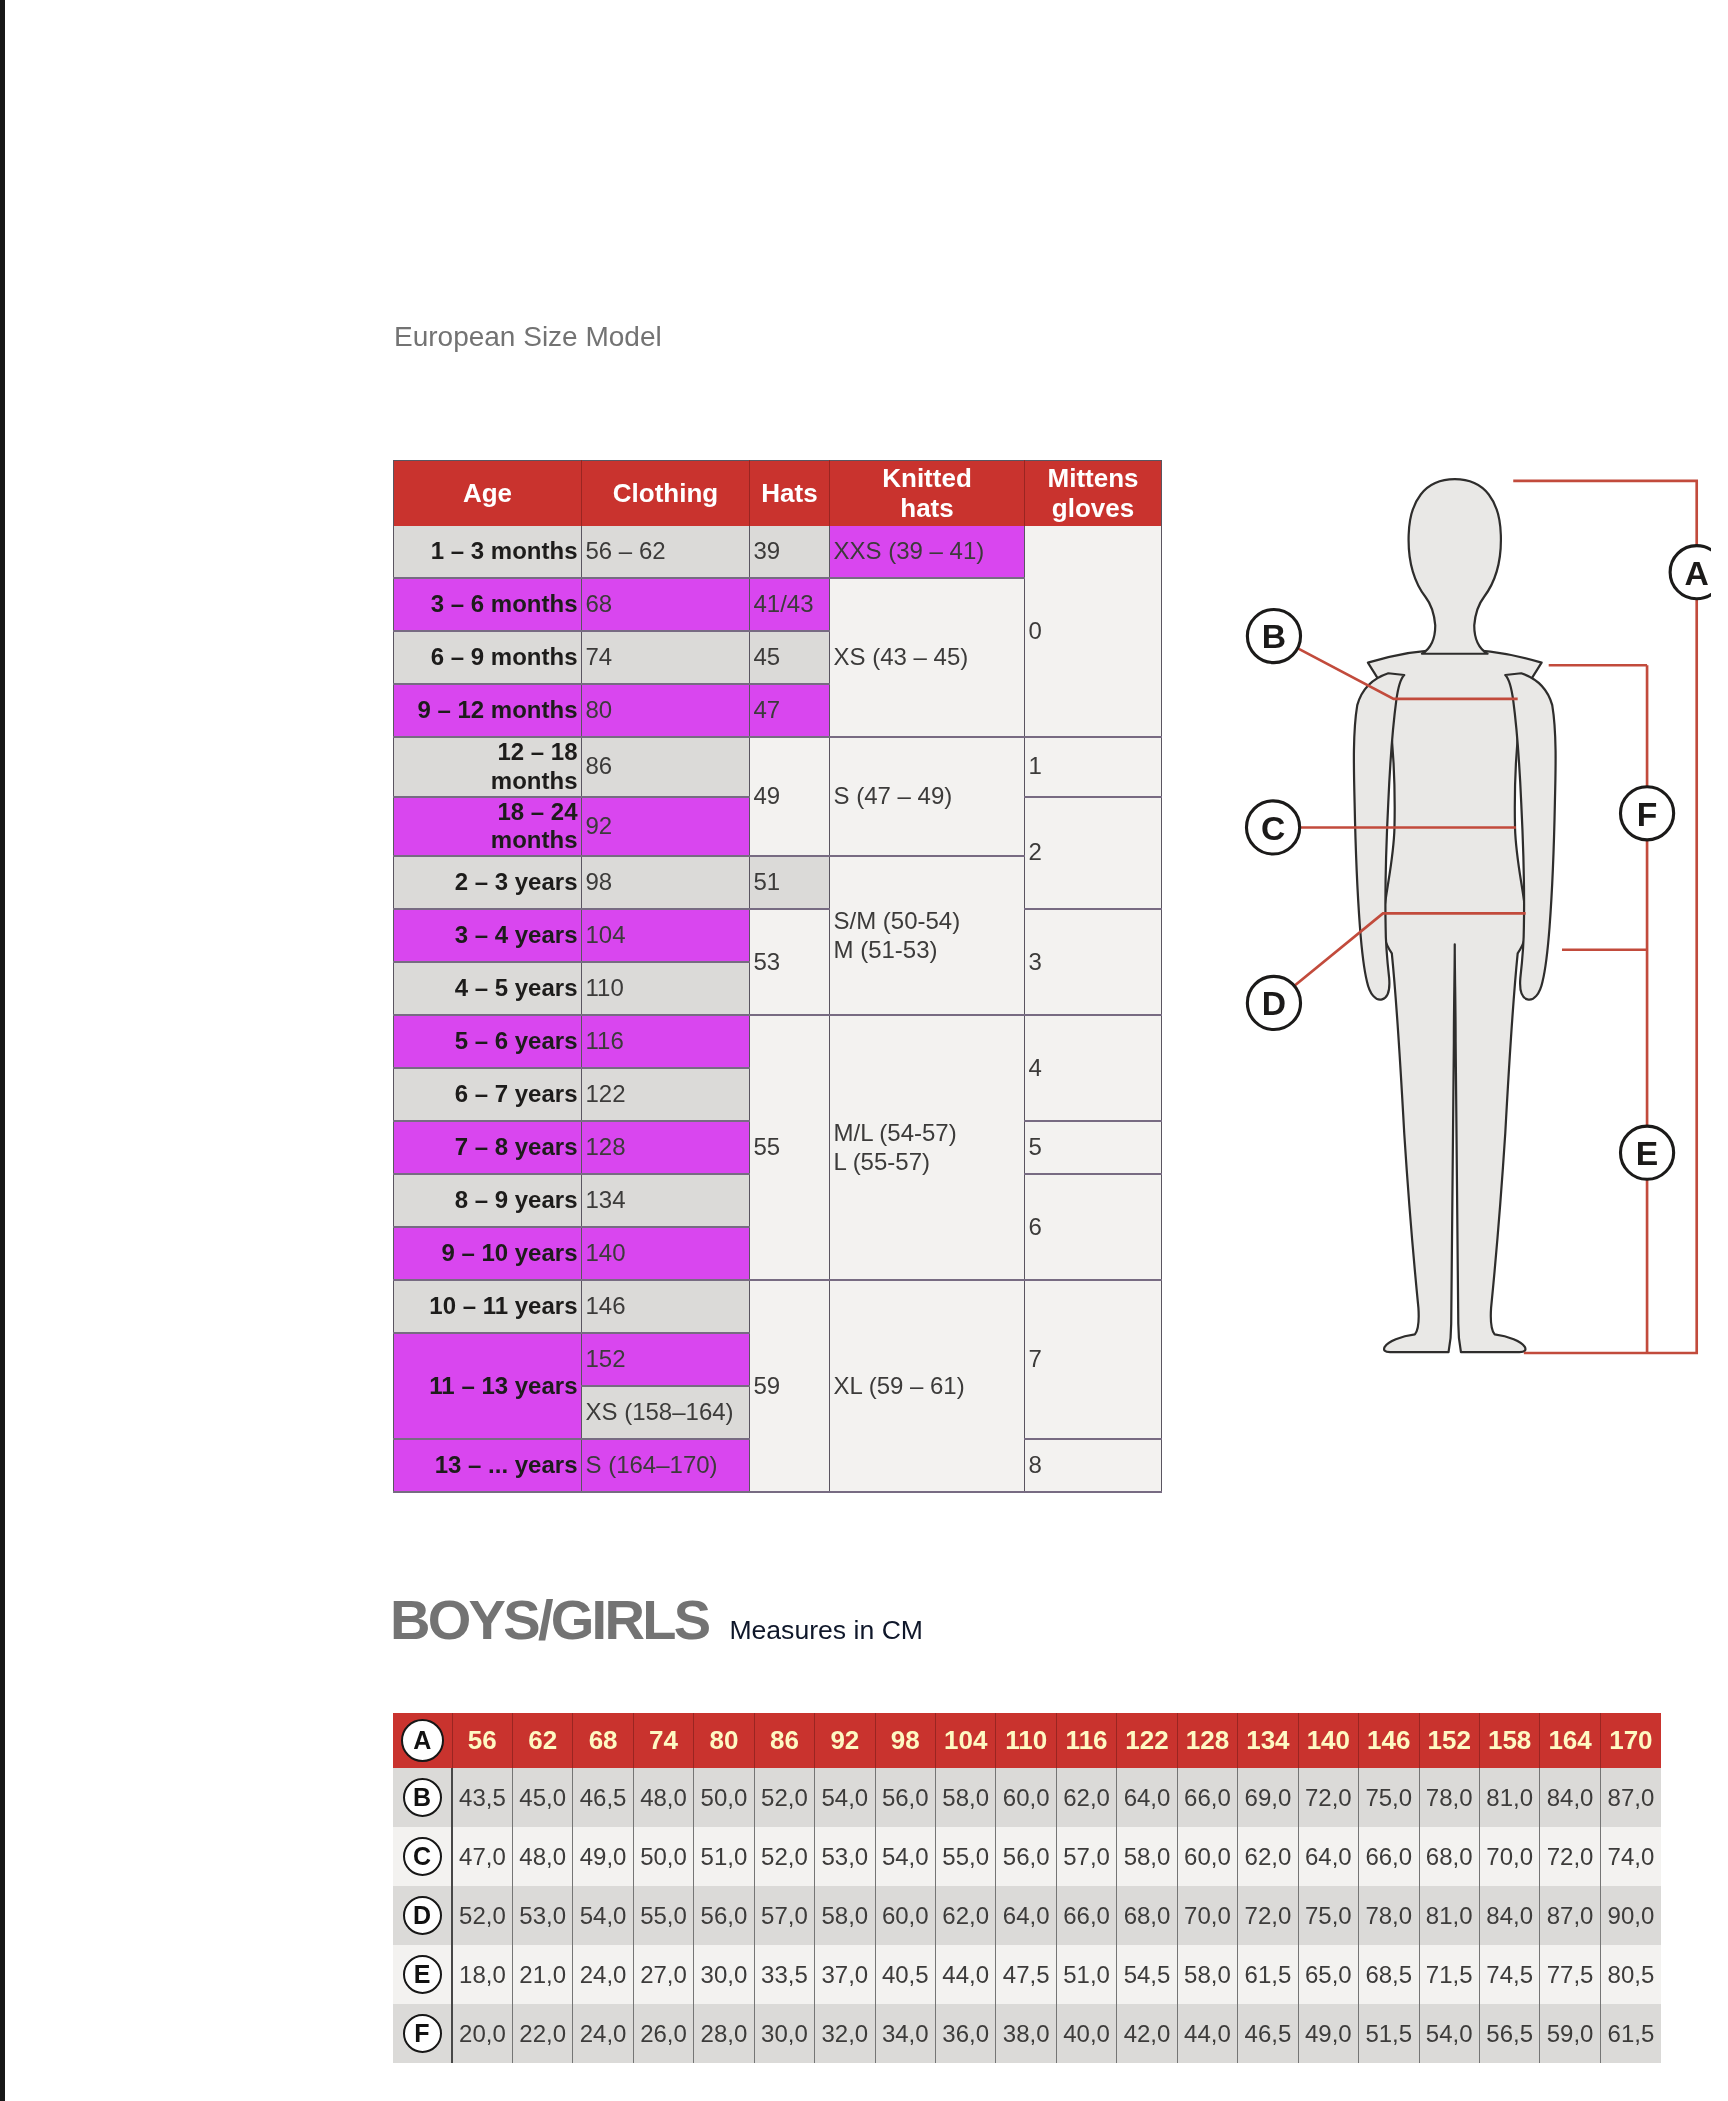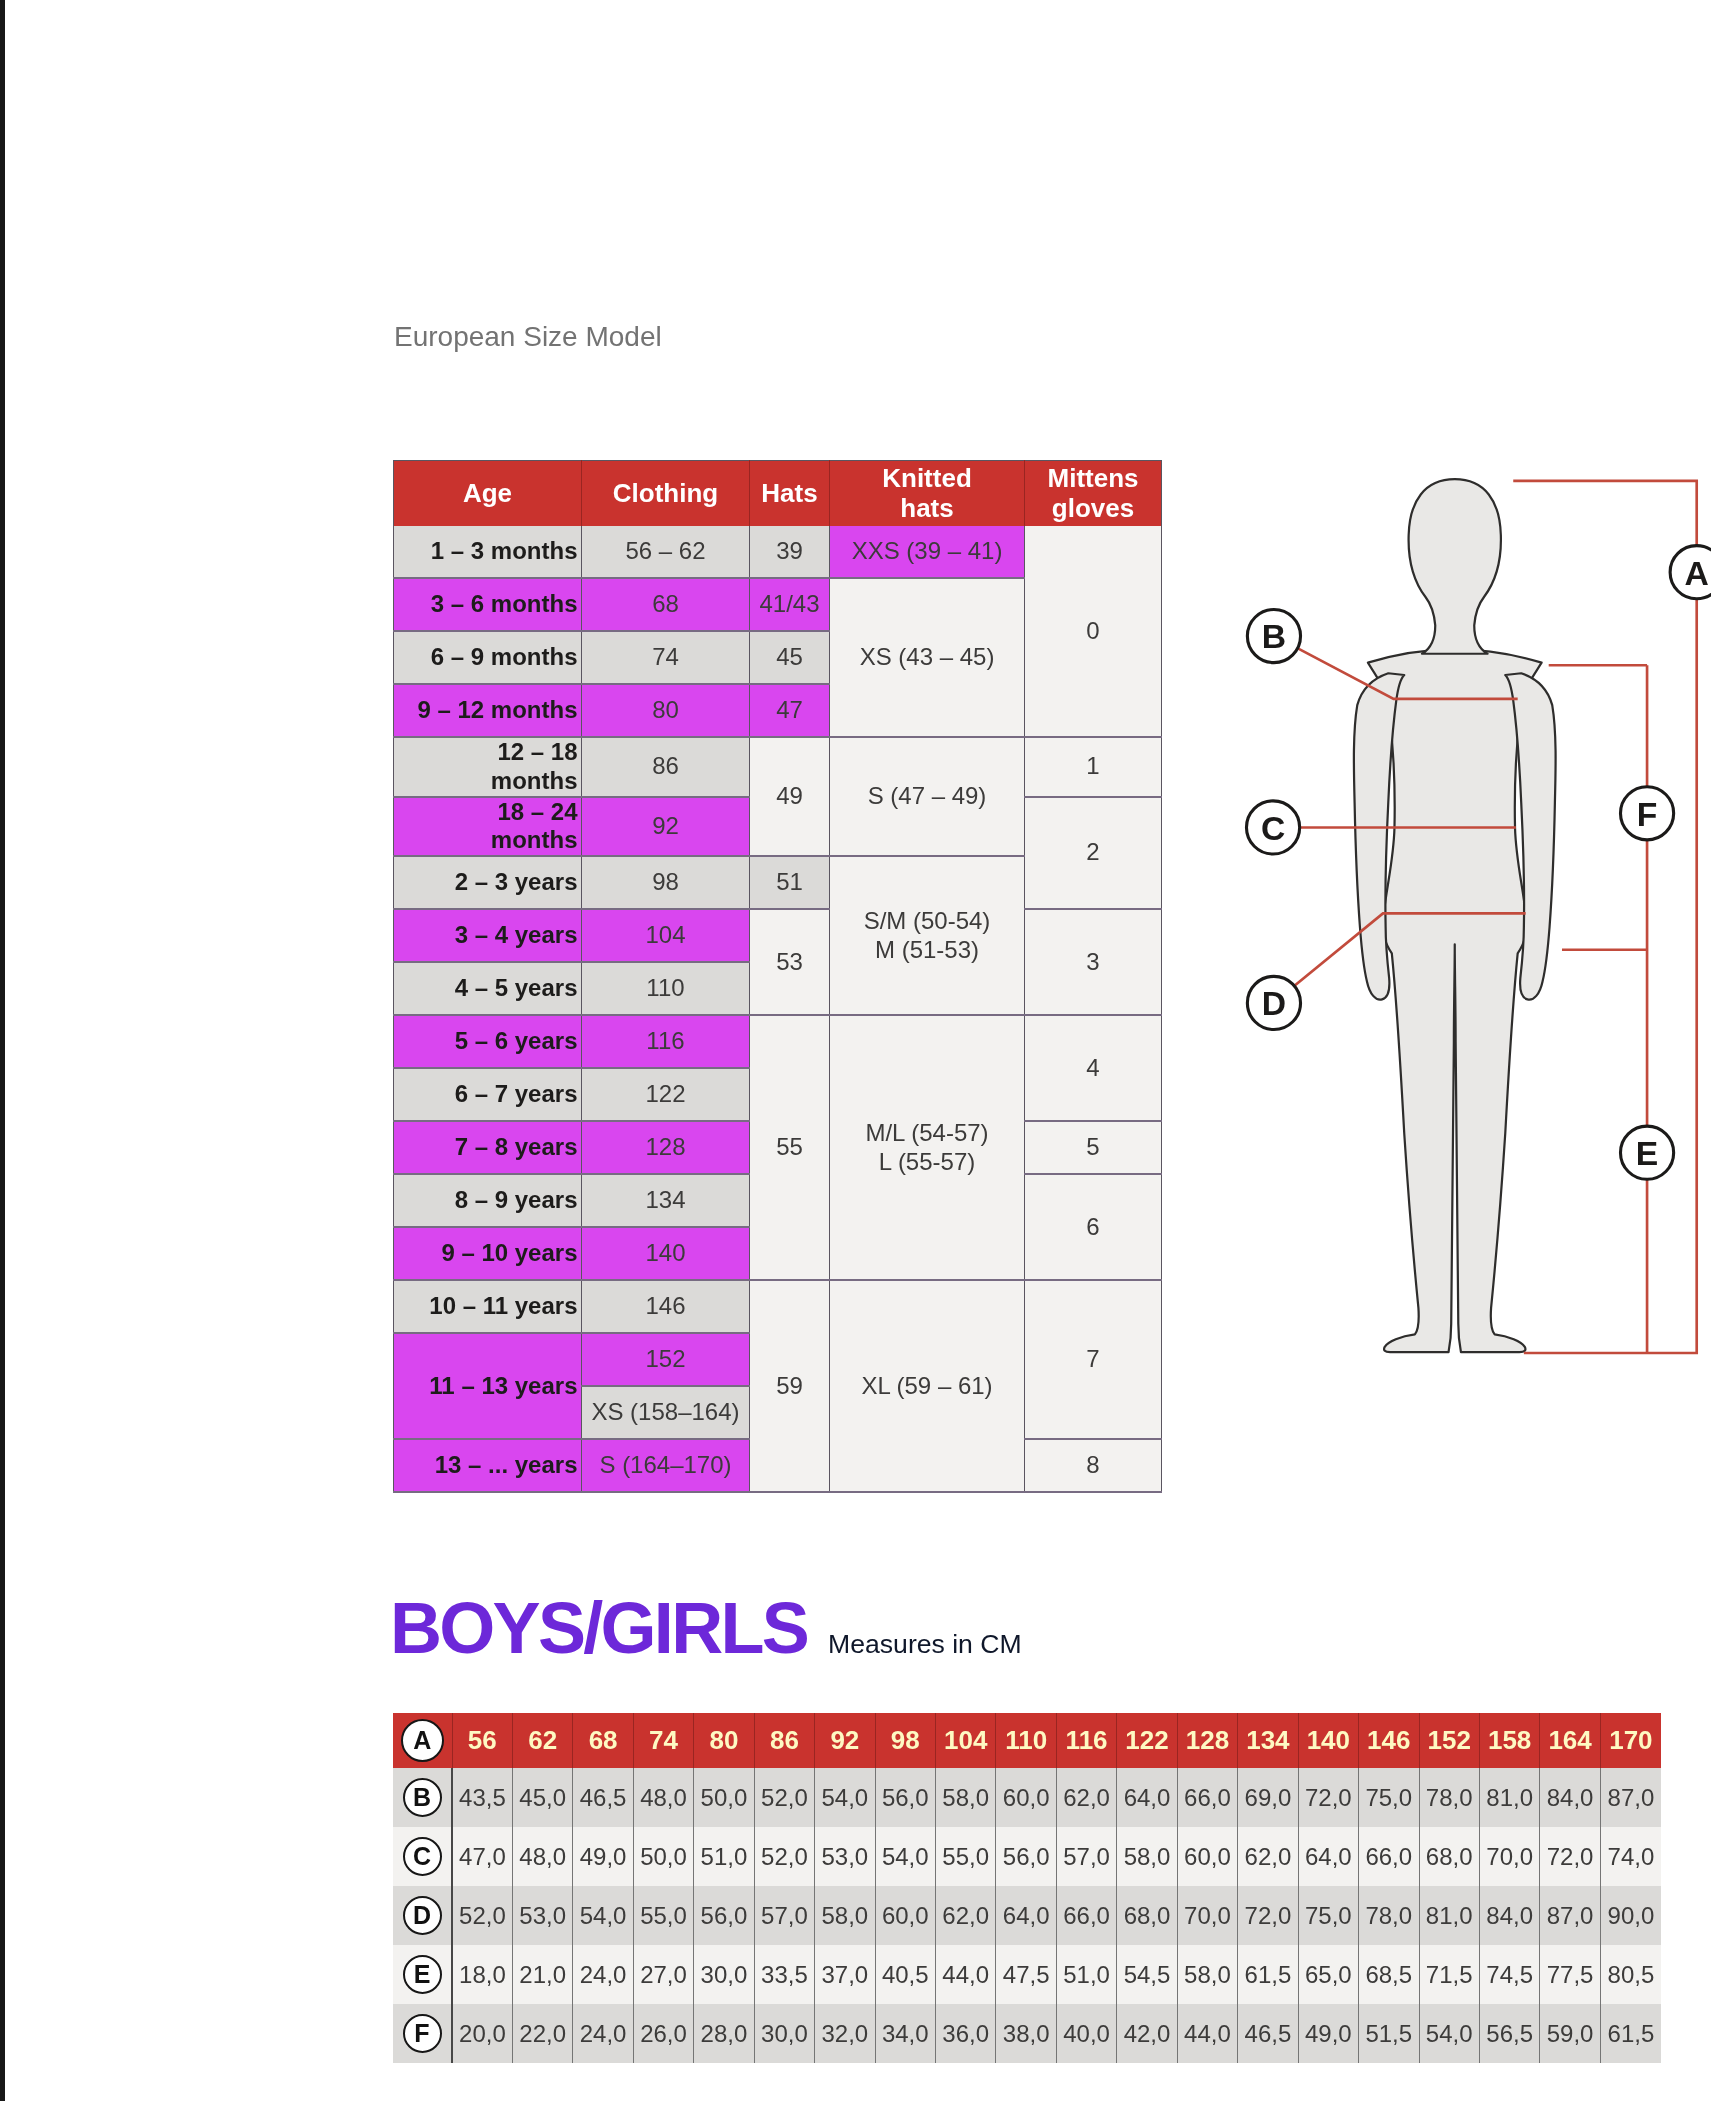--- a/index.html
+++ b/index.html
@@ -19,21 +19,21 @@
     position:absolute; left:393px; top:460px; border-collapse:collapse;
     border:1.8px solid #5a5560; border-bottom:2.7px solid #776b82;
   }
   .size-table th {
     background:#C9332E; color:#ffffff; font-size:26px; font-weight:bold; height:65px;
     white-space:pre-line; line-height:1.15; border-left:1.8px solid #9a2521;
     text-align:center; vertical-align:middle; padding:0;
   }
   .size-table th:first-child { border-left:none; }
   .size-table td {
-    height:51px; font-size:24px; color:#3c3b3a; text-align:center; vertical-align:middle;
+    height:51px; font-size:24px; color:#3c3b3a; text-align:left; vertical-align:middle;
     border-top:2.7px solid #776b82; border-left:1.8px solid #5a5560;
     white-space:pre-line; line-height:1.2; padding:0 3.5px;
   }
   .size-table tbody tr:first-child td { border-top:none; }
   .size-table td.col-age { text-align:right; padding-left:13.3px; font-weight:bold; color:#1d1c1b; }
   .bg-gray  { background:#dbdad8; }
   .bg-light { background:#d946ef; }
   .bg-span  { background:#f3f2f0; }
 
   
@@ -42,21 +42,21 @@
   .sil { fill:#e9e8e6; stroke:#2e2d2c; stroke-width:2.5; stroke-linejoin:round; }
   .mline { stroke:#c24b3c; stroke-width:3; fill:none; }
   .lcirc { fill:#ffffff; stroke:#1b1a19; stroke-width:3.5; }
   .diagram text {
     font-family:"Liberation Sans","DejaVu Sans",sans-serif; font-weight:bold;
     font-size:38px; fill:#1b1a19; text-anchor:middle;
   }
 
   
   .measures-heading { position:absolute; left:390px; top:1587px; display:flex; align-items:baseline; gap:21px; }
-  .measures-title { font-size:72px; font-weight:bold; letter-spacing:-2.7px; color:#6d28d9; }
+  .measures-title { font-size:56px; font-weight:bold; letter-spacing:-2.7px; color:#737373; }
   .measures-sub { font-size:26.6px; color:#0f172a; }
 
   .measures-table {
     position:absolute; left:393px; top:1713px; width:1268px;
     border-collapse:collapse; table-layout:fixed;
   }
   .measures-table th.size-head {
     background:#C9332E; color:#fef9c3; font-weight:bold; font-size:26px; height:55px;
     border-left:1.8px solid #9a2521; text-align:center; padding:0;
   }

